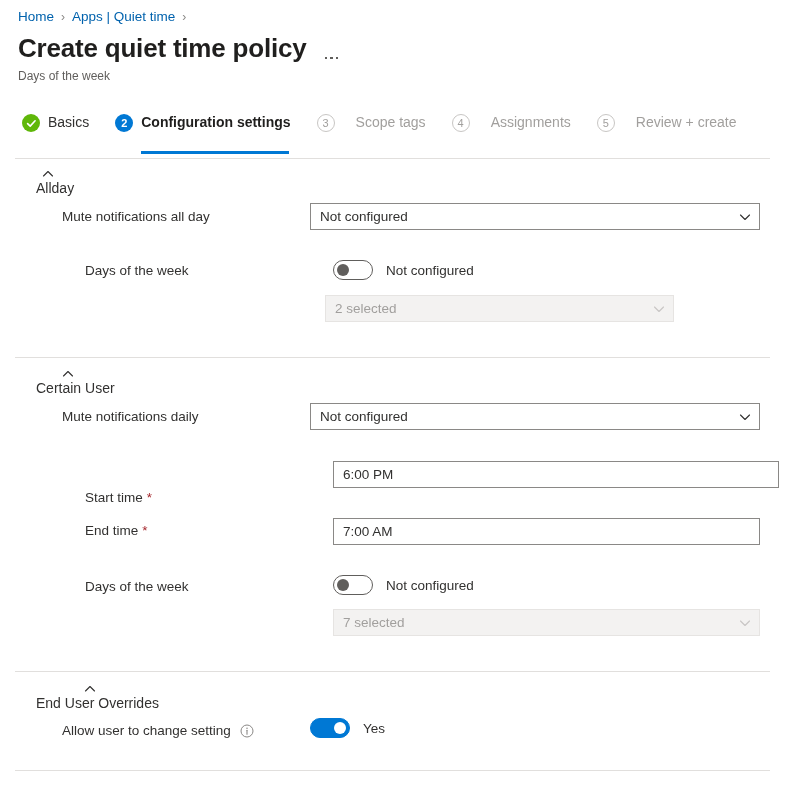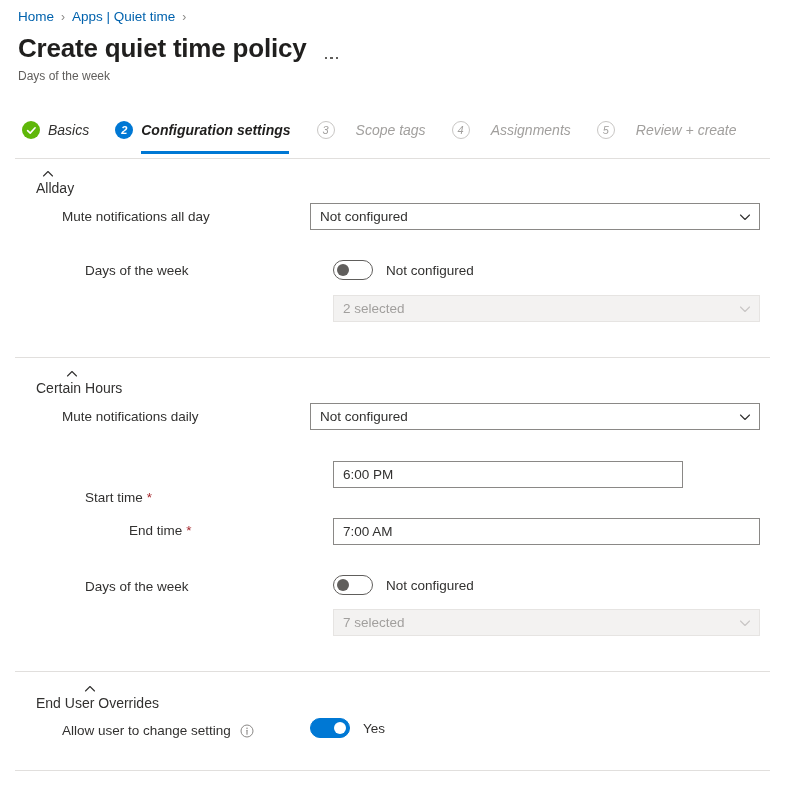--- a/index.html
+++ b/index.html
@@ -81,27 +81,25 @@
   .tabs {
     position: absolute;
     left: 22px;
     top: 114px;
     display: flex;
     align-items: flex-start;
     height: 44px;
   }
   .tab {
     display: flex;
-    align-items: center;
     height: 32px;
     margin-right: 26px;
     cursor: pointer;
     position: relative;
     padding-bottom: 0;
-    font-style: italic;
   }
   .tab-badge {
     width: 18px;
     height: 18px;
     border-radius: 50%;
     flex: none;
     display: flex;
     align-items: center;
     justify-content: center;
     font-size: 11px;
@@ -360,61 +358,61 @@
 
 <div class="field-label" style="left:85px; top:262px;">
   <span>Days of the week</span>
 </div>
 <div class="toggle-wrap" style="left:333px; top:260px;">
   <span class="toggle off">
     <span class="knob"></span>
   </span>
   <span class="toggle-text">Not configured</span>
 </div>
-<div class="ctl disabled" style="left:333px; top:295px; width:427px;">
+<div class="ctl disabled" style="left:325px; top:295px; width:349px;">
   <span class="val">2 selected</span>
   <span class="caret">
     <svg width="12" height="12" viewBox="0 0 12 12">
         <path d="M1.5 4 L6 8.5 L10.5 4" fill="none" stroke="#c8c6c4" stroke-width="1.1" stroke-linecap="round" stroke-linejoin="round"></path>
       </svg>
   </span>
 </div>
 
 <div class="rule" style="top:357px;"></div>
 
 <div class="section-head" style="left:36px; top:368px;">
   <span class="chev-up">
     <svg width="12" height="12" viewBox="0 0 12 12">
         <path d="M1.5 8 L6 3.5 L10.5 8" fill="none" stroke="#323130" stroke-width="1.1" stroke-linecap="round" stroke-linejoin="round"></path>
       </svg>
   </span>
-  <span class="section-title">Certain Hours</span>
+  <span class="section-title">Certain User</span>
 </div>
 
 <div class="field-label" style="left:62px; top:408px;">
   <span>Mute notifications daily</span>
 </div>
 <div class="ctl" style="left:310px; top:403px; width:450px;">
   <span class="val">Not configured</span>
   <span class="caret">
     <svg width="12" height="12" viewBox="0 0 12 12">
         <path d="M1.5 4 L6 8.5 L10.5 4" fill="none" stroke="#323130" stroke-width="1.1" stroke-linecap="round" stroke-linejoin="round"></path>
       </svg>
   </span>
 </div>
 
 <div class="field-label" style="left:85px; top:465px;margin-top:24px;">
   <span>Start time</span>
   <span class="req-star">*</span>
 </div>
-<div class="ctl textbox" style="left:333px; top:461px; width:350px;">
+<div class="ctl textbox" style="left:333px; top:461px; width:446px;">
   <span class="val">6:00 PM</span>
 </div>
 
-<div class="field-label" style="left:85px; top:522px;margin-left:44px;">
+<div class="field-label" style="left:85px; top:522px;">
   <span>End time</span>
   <span class="req-star">*</span>
 </div>
 <div class="ctl textbox" style="left:333px; top:518px; width:427px;">
   <span class="val">7:00 AM</span>
 </div>
 
 <div class="field-label" style="left:85px; top:578px;">
   <span>Days of the week</span>
 </div>

